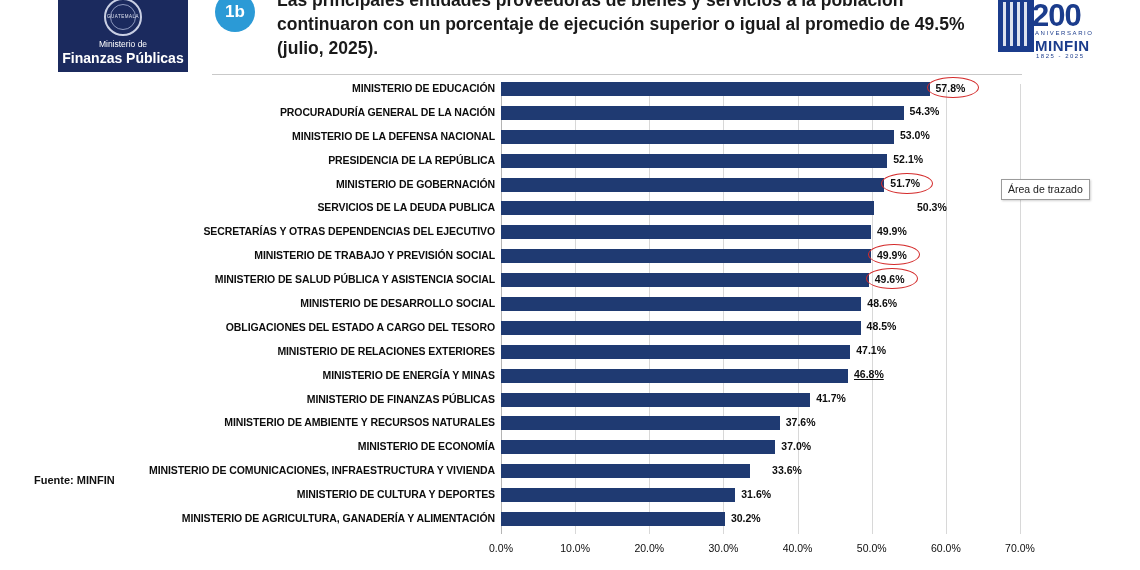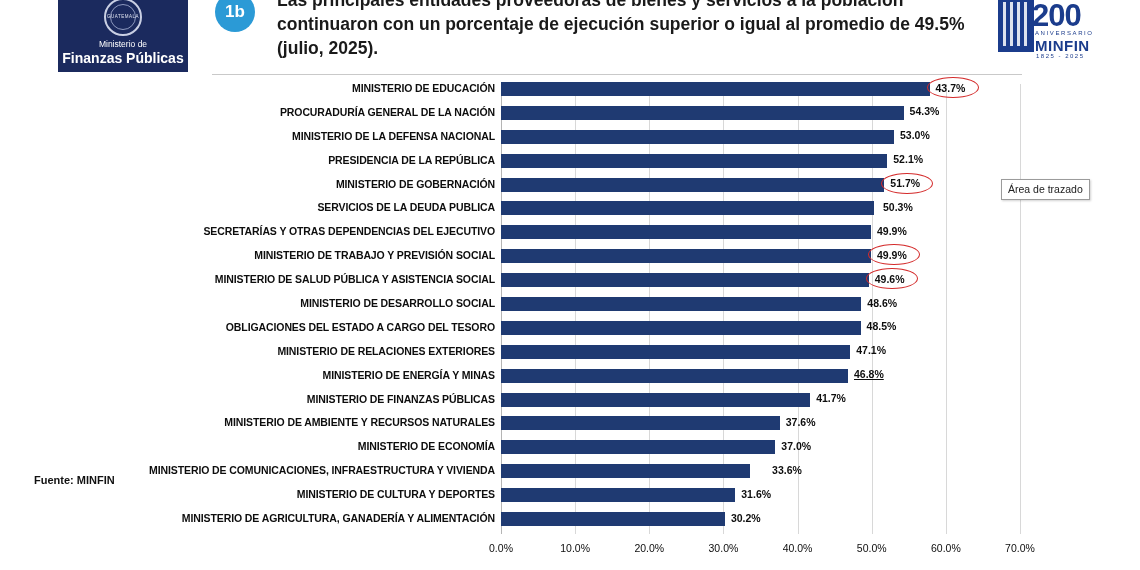--- a/index.html
+++ b/index.html
@@ -305,21 +305,21 @@
       <div class="gridline" style="left: 296.571px;"></div>
       <div class="gridline" style="left: 370.714px;"></div>
       <div class="gridline" style="left: 444.857px;"></div>
       <div class="gridline" style="left: 519px;"></div>
     </div>
 
   <div class="rows" id="rows">
       <div class="row">
         <div class="row-label">MINISTERIO DE EDUCACIÓN</div>
         <div class="bar" style="width: 428.546px; background: rgb(31, 58, 114);"></div>
-        <div class="bar-value" style="left: 935.546px;">43.7%</div>
+        <div class="bar-value" style="left: 935.546px;">57.8%</div>
         <div class="ellipse" style="left: 926.546px; border-color: rgb(212, 43, 43);"></div>
       </div>
       <div class="row">
         <div class="row-label">PROCURADURÍA GENERAL DE LA NACIÓN</div>
         <div class="bar" style="width: 402.596px; background: rgb(31, 58, 114);"></div>
         <div class="bar-value" style="left: 909.596px;">54.3%</div>
       </div>
       <div class="row">
         <div class="row-label">MINISTERIO DE LA DEFENSA NACIONAL</div>
         <div class="bar" style="width: 392.957px; background: rgb(31, 58, 114);"></div>
@@ -332,21 +332,21 @@
       </div>
       <div class="row">
         <div class="row-label">MINISTERIO DE GOBERNACIÓN</div>
         <div class="bar" style="width: 383.319px; background: rgb(31, 58, 114);"></div>
         <div class="bar-value" style="left: 890.319px;">51.7%</div>
         <div class="ellipse" style="left: 881.319px; border-color: rgb(212, 43, 43);"></div>
       </div>
       <div class="row">
         <div class="row-label">SERVICIOS DE LA DEUDA PUBLICA</div>
         <div class="bar" style="width: 372.939px; background: rgb(31, 58, 114);"></div>
-        <div class="bar-value" style="left: 883px;">50.3%</div>
+        <div class="bar-value" style="left: 917px;">50.3%</div>
       </div>
       <div class="row">
         <div class="row-label">SECRETARÍAS Y OTRAS DEPENDENCIAS DEL EJECUTIVO</div>
         <div class="bar" style="width: 369.973px; background: rgb(31, 58, 114);"></div>
         <div class="bar-value" style="left: 876.973px;">49.9%</div>
       </div>
       <div class="row">
         <div class="row-label">MINISTERIO DE TRABAJO Y PREVISIÓN SOCIAL</div>
         <div class="bar" style="width: 369.973px; background: rgb(31, 58, 114);"></div>
         <div class="bar-value" style="left: 876.973px;">49.9%</div>

